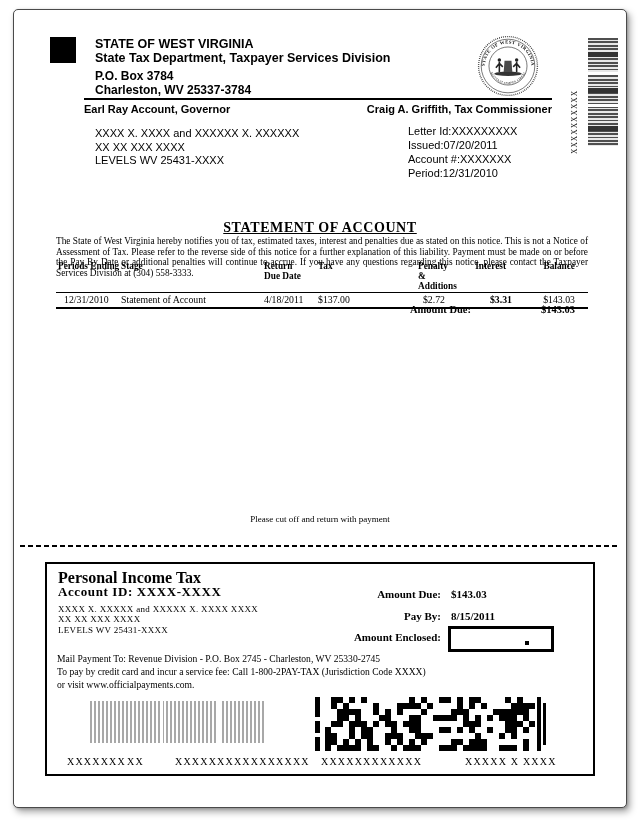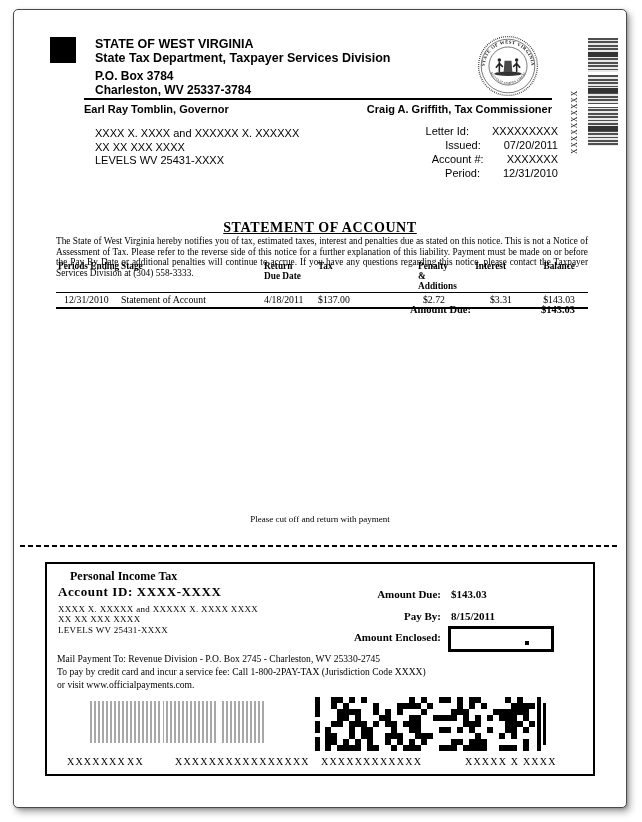--- a/index.html
+++ b/index.html
@@ -30,54 +30,54 @@
     position:absolute;left:556px;top:72px;height:72px;width:13px;
     writing-mode:vertical-rl;transform:rotate(180deg);
     font-size:7.5px;letter-spacing:1px;color:#222;
   }
   .header-rule{position:absolute;left:70px;top:88px;width:468px;height:1.5px;background:#000;}
   .officials-row{position:absolute;left:70px;top:93px;width:468px;display:flex;justify-content:space-between;font-size:11px;font-weight:bold;}
 
   
   .recipient{position:absolute;left:81px;top:117px;font-size:11px;line-height:13.5px;}
   .letter-info{position:absolute;left:394px;top:114px;width:150px;font-size:11px;line-height:14px;}
-  .li-row{display:flex;justify-content:flex-end;gap:23px;}
+  .li-row{display:flex;justify-content:flex-start;}
   .li-val{text-align:right;}
 
   
   .stmt-title{position:absolute;left:0;top:210px;width:100%;text-align:center;
     font-size:14px;font-weight:bold;letter-spacing:.6px;text-decoration:underline;}
   .stmt-body{position:absolute;left:42px;top:226px;width:532px;font-size:9.3px;line-height:10.7px;text-align:justify;}
 
   .acct-table{position:absolute;left:42px;top:251px;width:532px;font-size:9.3px;}
   .t-head{display:flex;font-weight:bold;border-bottom:1px solid #000;padding-bottom:1px;}
   .t-row{display:flex;font-size:9.8px;border-bottom:2px solid #000;padding:1px 0 2px 0;}
   .tc{flex:none;}
   .c1{width:65px;padding-left:2px;}
   .c2{width:135px;}
   .c3{width:62px;padding-left:8px;}
   .c4{width:48px;text-align:left;padding-right:9px;}
   .c5{width:85px;padding-left:52px;}
   .c5v{width:85px;text-align:right;padding-right:6px;}
   .c6{width:65px;text-align:right;padding-right:10px;}
-  .c6v{width:65px;text-align:right;padding-right:4px;}
+  .c6v{width:65px;text-align:right;padding-right:4px;font-weight:bold;}
   .c7{width:72px;text-align:right;padding-right:13px;}
   .t-row .c1{padding-left:8px;}
   .amount-due-row{position:absolute;left:42px;top:294px;width:532px;height:14px;font-size:10.5px;font-weight:bold;}
   .ad-label{position:absolute;right:117px;}
   .ad-value{position:absolute;right:13px;}
 
   
   .cut-text{position:absolute;left:0;top:504px;width:100%;text-align:center;font-size:9px;}
   .cut-dashes{position:absolute;left:6px;right:6px;top:535px;height:2px;
     background:repeating-linear-gradient(to right,#000 0 5px,transparent 5px 8px);}
 
   
   .stub{position:absolute;left:31px;top:552px;width:550px;height:214px;border:2.5px solid #000;background:#fff;}
-  .stub-taxtype{position:absolute;left:23px;top:5px;font-size:12px;font-weight:bold;}
+  .stub-taxtype{position:absolute;left:11px;top:5px;font-size:16px;font-weight:bold;}
   .stub-account{position:absolute;left:11px;top:20px;font-size:13px;font-weight:bold;letter-spacing:.6px;}
   .stub-addr{position:absolute;left:11px;top:40px;font-size:9px;line-height:10.3px;letter-spacing:.3px;}
   .stub-labels{position:absolute;left:150px;top:24px;width:244px;text-align:right;font-size:11px;font-weight:bold;}
   .stub-label{position:absolute;right:0;}
   .lbl1{top:0;} .lbl2{top:22px;} .lbl3{top:43px;}
   .stub-val{position:absolute;left:404px;font-size:11px;font-weight:bold;}
   .val1{top:24px;} .val2{top:46px;}
   .enclosed-box{position:absolute;left:401px;top:62px;width:106px;height:26px;border:3px solid #000;background:#fff;}
   .enclosed-dot{position:absolute;right:22px;bottom:4px;width:4px;height:4px;background:#000;}
   .stub-mail{position:absolute;left:10px;top:88px;font-size:9.6px;line-height:13px;}
@@ -130,21 +130,21 @@
     <div class="bc-gap" style="top:34px"></div>
     <div class="bc-gap" style="top:66px"></div>
     <div class="bc-dark" style="top:14px"></div>
     <div class="bc-dark" style="top:50px"></div>
     <div class="bc-dark" style="top:88px"></div>
   </div>
   <div class="side-vert-label serif">XXXXXXXXXX</div>
 
   <div class="header-rule"></div>
   <div class="officials-row sans">
-    <span>Earl Ray Tomblin, Governor</span>
+    <span>Earl Ray Account, Governor</span>
     <span>Craig A. Griffith,  Tax Commissioner</span>
   </div>
 
   <div class="recipient sans">
     <div>XXXX X. XXXX and XXXXXX X. XXXXXX</div>
     <div>XX XX XXX XXXX</div>
     <div>LEVELS WV  25431-XXXX</div>
   </div>
 
   <div class="letter-info sans">

